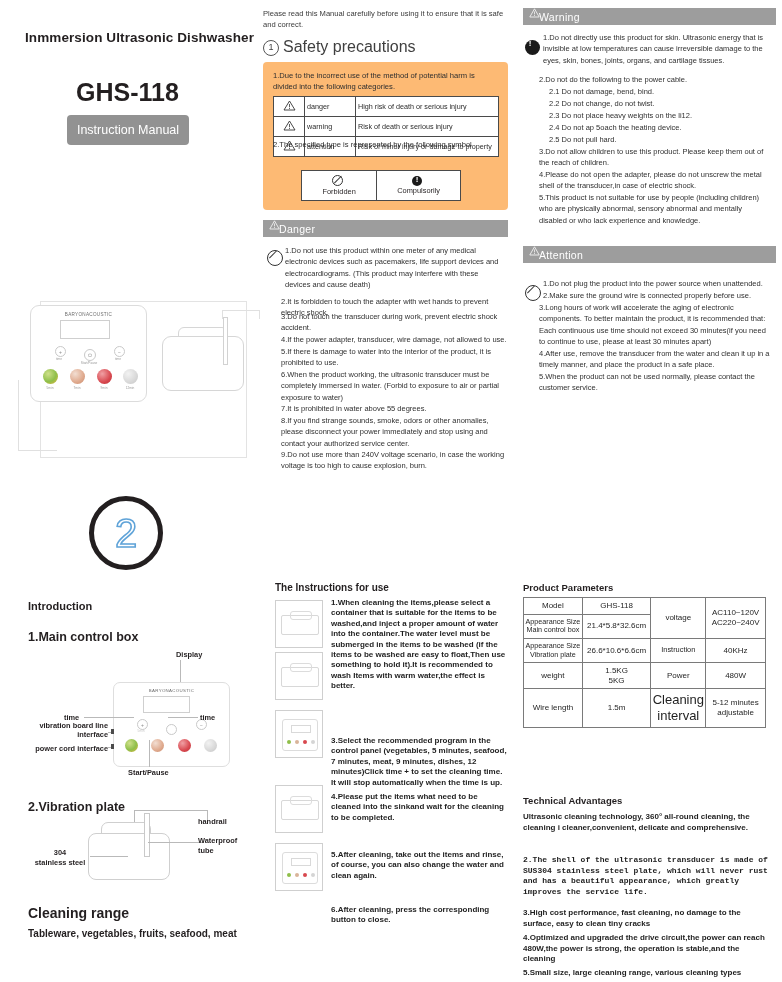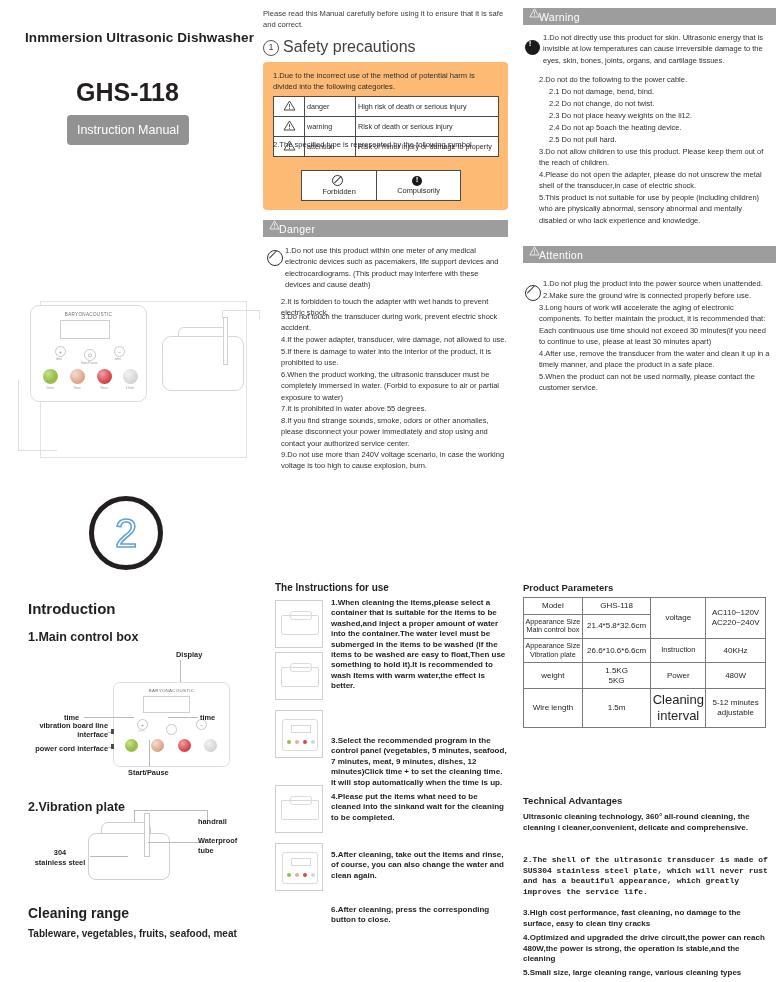--- a/index.html
+++ b/index.html
@@ -48,21 +48,21 @@
   .wire-b{position:absolute;left:8px;top:80px;width:38px;height:70px;
       border:1px solid #e0e0e0;border-right:none;border-top:none;}
 
   
   .badge2{position:absolute;left:89px;top:496px;width:74px;height:74px;
       border-radius:50%;border:5px solid #231f20;box-sizing:border-box;
       display:flex;align-items:center;justify-content:center;}
   .badge2 span{font-size:40px;font-weight:400;color:transparent;
       -webkit-text-stroke:1.6px #5fa3d8;line-height:1;}
 
-  .h-intro{position:absolute;left:28px;top:600px;font-size:15px;font-weight:600;}
+  .h-intro{position:absolute;left:28px;top:600px;font-size:11px;font-weight:600;}
   .h-sub{position:absolute;left:28px;font-size:12.5px;font-weight:700;}
 
   
   .diag{position:absolute;left:28px;top:650px;width:220px;height:125px;}
   .dpanel{position:absolute;left:85px;top:32px;width:115px;height:83px;
       border:1px solid #dedede;border-radius:7px;background:#fff;}
   .call{position:absolute;font-size:7.4px;font-weight:700;color:#231f20;}
   .lead{position:absolute;background:#b9b9b9;}
   .port{position:absolute;width:3px;height:5px;background:#4b4b4b;}
 

